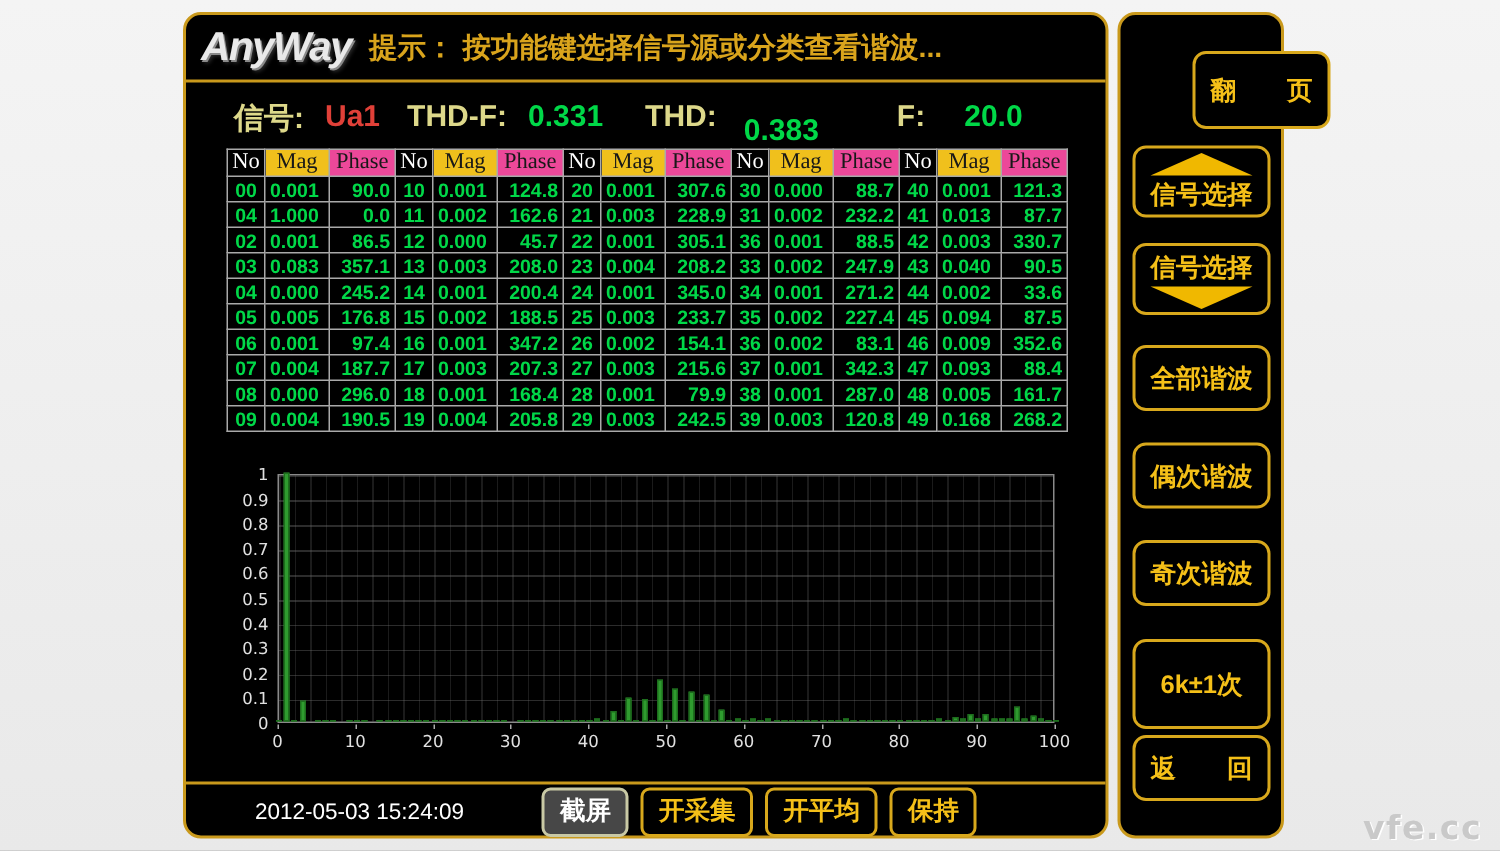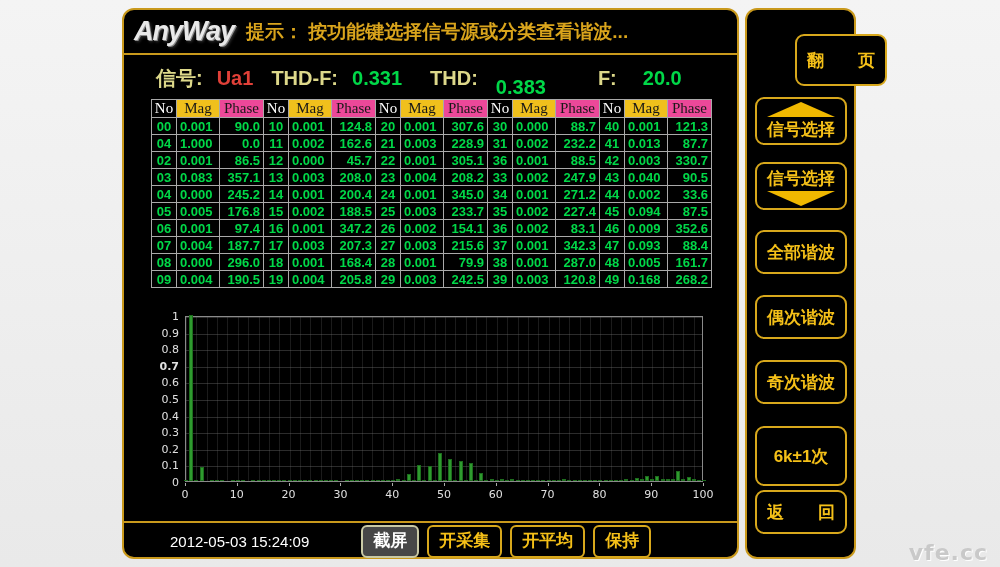--- a/index.html
+++ b/index.html
@@ -400,21 +400,21 @@
         <div class="bar" style="height: 2px; left: 495.3px;"></div>
         <div class="bar" style="height: 4px; left: 500.5px;"></div>
         <div class="bar" style="height: 2px; left: 505.6px;"></div>
         <div class="bar" style="height: 1px; left: 510.8px;"></div>
         <div class="bar" style="height: 1px; left: 516px;"></div>
       </div>
     <div id="yticks">
         <div class="ytick" style="left: 5px; top: 300px;">1</div>
         <div class="ytick" style="left: 5px; top: 316.6px;">0.9</div>
         <div class="ytick" style="left: 5px; top: 333.2px;">0.8</div>
-        <div class="ytick" style="left: 5px; top: 349.8px; font-weight: bold;">0.7</div>
+        <div class="ytick" style="left: 5px; top: 349.8px;">0.7</div>
         <div class="ytick" style="left: 5px; top: 366.4px;">0.6</div>
         <div class="ytick" style="left: 5px; top: 383px;">0.5</div>
         <div class="ytick" style="left: 5px; top: 399.6px;">0.4</div>
         <div class="ytick" style="left: 5px; top: 416.2px;">0.3</div>
         <div class="ytick" style="left: 5px; top: 432.8px;">0.2</div>
         <div class="ytick" style="left: 5px; top: 449.4px;">0.1</div>
         <div class="ytick" style="left: 5px; top: 466px;">0</div>
       </div>
     <div id="xticks">
         <div class="xtick" style="left: 61px; top: 478px;">0</div>

